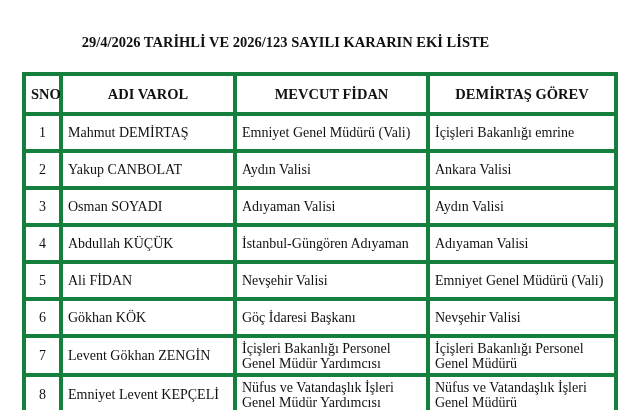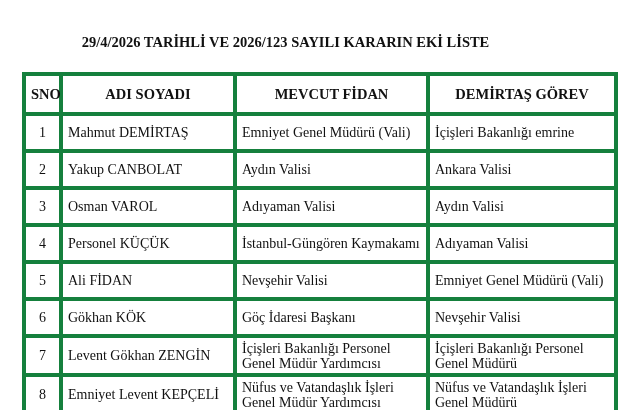--- a/index.html
+++ b/index.html
@@ -25,48 +25,48 @@
 <table class="list">
   <colgroup>
       <col class="c1">
       <col class="c2">
       <col class="c3">
       <col class="c4">
     </colgroup>
   <thead>
     <tr>
       <th>SNO</th>
-      <th>ADI SOYADI</th>
+      <th>ADI VAROL</th>
       <th>MEVCUT FİDAN</th>
       <th>DEMİRTAŞ GÖREV</th>
     </tr>
   </thead>
   <tbody>
     <tr class="row">
       <td class="sno">1</td>
       <td>Mahmut DEMİRTAŞ</td>
       <td>Emniyet Genel Müdürü (Vali)</td>
       <td>İçişleri Bakanlığı emrine</td>
     </tr>
     <tr class="row">
       <td class="sno">2</td>
       <td>Yakup CANBOLAT</td>
       <td>Aydın Valisi</td>
       <td>Ankara Valisi</td>
     </tr>
     <tr class="row">
       <td class="sno">3</td>
-      <td>Osman VAROL</td>
+      <td>Osman SOYADI</td>
       <td>Adıyaman Valisi</td>
       <td>Aydın Valisi</td>
     </tr>
     <tr class="row">
       <td class="sno">4</td>
-      <td>Personel KÜÇÜK</td>
-      <td>İstanbul-Güngören Kaymakamı</td>
+      <td>Abdullah KÜÇÜK</td>
+      <td>İstanbul-Güngören Adıyaman</td>
       <td>Adıyaman Valisi</td>
     </tr>
     <tr class="row">
       <td class="sno">5</td>
       <td>Ali FİDAN</td>
       <td>Nevşehir Valisi</td>
       <td>Emniyet Genel Müdürü (Vali)</td>
     </tr>
     <tr class="row">
       <td class="sno">6</td>

